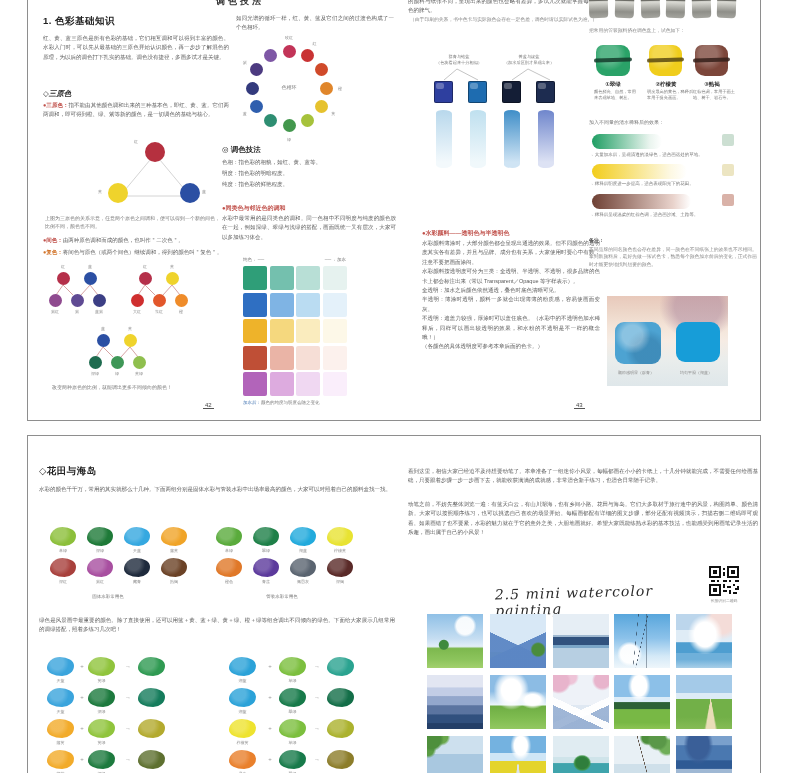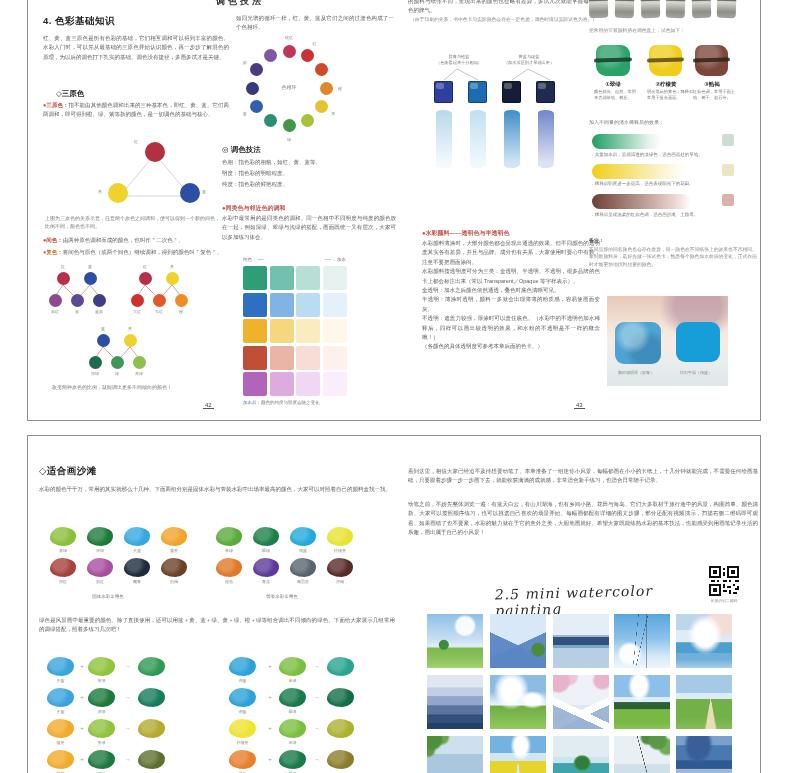--- a/index.html
+++ b/index.html
@@ -43,23 +43,23 @@
 <body>
 
 <div class="bline" style="left:27px;top:0;width:1px;height:421px;"></div>
 <div class="bline" style="left:760px;top:0;width:1px;height:421px;"></div>
 <div class="bline" style="left:27px;top:420px;width:734px;height:1px;"></div>
 <div class="bline" style="left:27px;top:435px;width:734px;height:1px;"></div>
 <div class="bline" style="left:27px;top:435px;width:1px;height:338px;"></div>
 <div class="bline" style="left:760px;top:435px;width:1px;height:338px;"></div>
 
 <div class="ab hdr" style="left:216px;top:-5px;">调色技法</div>
-<div class="ab h1" style="left:43px;top:15px;">4. 色彩基础知识</div>
+<div class="ab h1" style="left:43px;top:15px;">1. 色彩基础知识</div>
 <div class="ab p6" style="left:43px;top:34px;width:186px;">红、黄、蓝三原色是所有色彩的基础，它们相互调和可以得到丰富的颜色。水彩入门时，可以先从最基础的三原色开始认识颜色，再一步步了解混色的原理，为以后的调色打下扎实的基础。调色没有捷径，多画多试才是关键。</div>
-<div class="ab h2" style="left:56px;top:89px;">◇三原色</div>
+<div class="ab h2" style="left:43px;top:89px;font-style:italic;">◇三原色</div>
 <div class="ab p6" style="left:43px;top:101px;width:186px;">
   <span class="lead-red">●三原色：</span><span>指不能由其他颜色调和出来的三种基本色，即红、黄、蓝。它们两两调和，即可得到橙、绿、紫等新的颜色，是一切调色的基础与核心。</span>
 </div>
 <div class="ab" id="tri" style="left:98px;top:136px;width:112px;height:80px;">
     <svg width="112" height="80" style="position: absolute; left: 0px; top: 0px;">
       <line x1="57" y1="18" x2="22" y2="60" stroke="#c9c9c9" stroke-width="0.8"></line>
       <line x1="57" y1="18" x2="92" y2="60" stroke="#c9c9c9" stroke-width="0.8"></line>
       <line x1="22" y1="60" x2="92" y2="60" stroke="#c9c9c9" stroke-width="0.8"></line>
     </svg>
     <div style="position: absolute; left: 47px; top: 6px; width: 20px; height: 20px; border-radius: 50%; background: rgb(181, 48, 63);"></div>
@@ -285,21 +285,21 @@
 <div class="ab p45" style="left:589px;top:212px;width:160px;">→ 稀释后呈现温柔的红棕色调，适合画沙滩、土路等。</div>
 <div class="ab p5" style="left:589px;top:237px;font-weight:bold;color:#555;">备注：</div>
 <div class="ab p48" style="left:589px;top:246px;width:168px;">不同品牌的同名颜色也会存在差异，同一颜色在不同纸张上的效果也不尽相同。拿到新颜料后，最好先做一张试色卡，熟悉每个颜色加水前后的变化，正式作画时才能更快地找到想要的颜色。</div>
 <div class="ab" id="paint43" style="left:607px;top:296px;width:121px;height:90px;background:radial-gradient(ellipse at 75% 12%,rgba(160,120,150,.45) 0 18%,rgba(0,0,0,0) 30%),linear-gradient(180deg,#e8c9bb 0%,#edd7c9 18%,#f4e4d8 34%,#f6ece4 50%,#e9edec 72%,#dfe7ea 100%);">
   <div style="position: absolute; left: 8px; top: 26px; width: 46px; height: 42px; border-radius: 9px; background-image: radial-gradient(circle at 38% 32%, rgba(255, 255, 255, 0.35) 0px, rgba(255, 255, 255, 0.35) 25%, rgba(0, 0, 0, 0) 45%), radial-gradient(circle at 70% 70%, rgba(0, 40, 80, 0.18) 0px, rgba(0, 40, 80, 0.18) 30%, rgba(0, 0, 0, 0) 50%); background-color: rgb(77, 163, 210);"></div>
   <div style="position: absolute; left: 69px; top: 26px; width: 44px; height: 40px; border-radius: 9px; background-color: rgb(23, 157, 216);"></div>
   <div class="p40 ctr" style="position:absolute;left:0px;top:74px;width:58px;">颗粒感明显（群青）</div>
   <div class="p40 ctr" style="position:absolute;left:60px;top:74px;width:58px;">均匀平滑（湖蓝）</div>
 </div>
 
-<div class="ab h1" style="left:39px;top:465px;">◇适合画沙滩</div>
+<div class="ab h1" style="left:39px;top:465px;">◇花田与海岛</div>
 <div class="ab p6" style="left:39px;top:485px;width:352px;">水彩的颜色千千万，常用的其实就那么十几种。下面两组分别是固体水彩与管装水彩中出场率最高的颜色，大家可以对照着自己的颜料盒找一找。</div>
 <div class="ab" id="grpL" style="left:50px;top:527px;width:140px;height:62px;">
     <div style="position: absolute; left: 0px; top: 0px; width: 26px; height: 19px; border-radius: 48% 52% 44% 56% / 58% 46% 54% 42%; background: radial-gradient(circle at 38% 32%, rgba(255, 255, 255, 0.2) 0px, rgba(255, 255, 255, 0.2) 30%, rgba(0, 0, 0, 0) 55%), rgb(140, 191, 58);"></div>
     <div class="p40" style="position: absolute; left: -5px; top: 21px; width: 36px; text-align: center;">草绿</div>
     <div style="position: absolute; left: 37px; top: 0px; width: 26px; height: 19px; border-radius: 48% 52% 44% 56% / 58% 46% 54% 42%; background: radial-gradient(circle at 38% 32%, rgba(255, 255, 255, 0.2) 0px, rgba(255, 255, 255, 0.2) 30%, rgba(0, 0, 0, 0) 55%), rgb(30, 122, 56);"></div>
     <div class="p40" style="position: absolute; left: 32px; top: 21px; width: 36px; text-align: center;">深绿</div>
     <div style="position: absolute; left: 74px; top: 0px; width: 26px; height: 19px; border-radius: 48% 52% 44% 56% / 58% 46% 54% 42%; background: radial-gradient(circle at 38% 32%, rgba(255, 255, 255, 0.2) 0px, rgba(255, 255, 255, 0.2) 30%, rgba(0, 0, 0, 0) 55%), rgb(53, 168, 224);"></div>
     <div class="p40" style="position: absolute; left: 69px; top: 21px; width: 36px; text-align: center;">天蓝</div>
     <div style="position: absolute; left: 111px; top: 0px; width: 26px; height: 19px; border-radius: 48% 52% 44% 56% / 58% 46% 54% 42%; background: radial-gradient(circle at 38% 32%, rgba(255, 255, 255, 0.2) 0px, rgba(255, 255, 255, 0.2) 30%, rgba(0, 0, 0, 0) 55%), rgb(240, 164, 40);"></div>
     <div class="p40" style="position: absolute; left: 106px; top: 21px; width: 36px; text-align: center;">藤黄</div>

